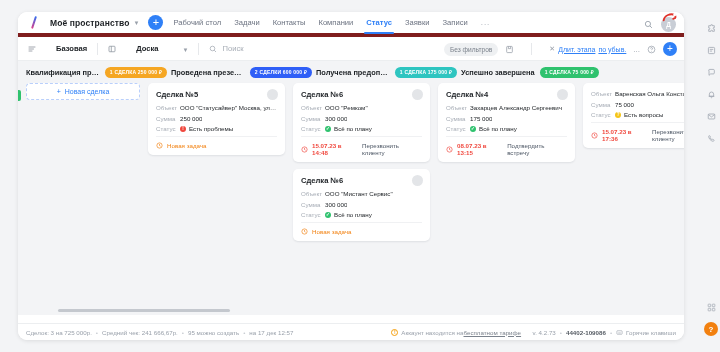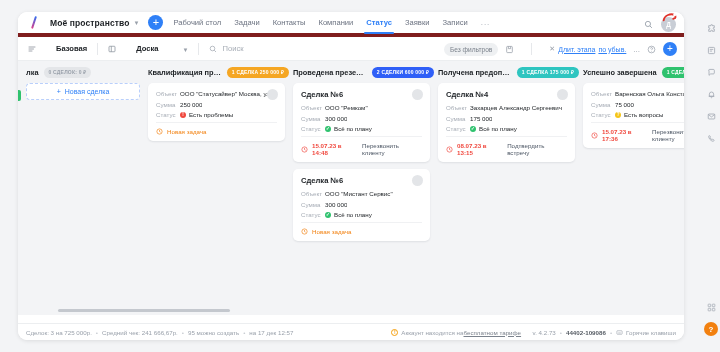--- a/index.html
+++ b/index.html
@@ -366,24 +366,20 @@
             <path d="M6.4 6.3a1.7 1.7 0 113 1.1c-.5.5-1.4.7-1.4 1.6"></path>
             <circle cx="8" cy="11.4" r=".7" fill="#9aa1ab" stroke="none"></circle>
         </svg>
         <div class="plus-round sm">+</div>
       </div>
     </div>
 
     <div class="board">
 
       <div class="colheads">
-        <div class="colhead first">
-          <span class="colhead-title">лка</span>
-          <span class="pill gray">0 сделок: 0 ₽</span>
-        </div>
         <div class="colhead">
           <span class="colhead-title">Квалификация про...</span>
           <span class="pill" id="pill1" style="background: rgb(245, 166, 35); color: rgb(255, 255, 255);">1 сделка  250 000 ₽</span>
         </div>
         <div class="colhead">
           <span class="colhead-title">Проведена презент...</span>
           <span class="pill" id="pill2" style="background: rgb(47, 95, 247); color: rgb(255, 255, 255);">2 сделки  600 000 ₽</span>
         </div>
         <div class="colhead">
           <span class="colhead-title">Получена предопла...</span>
@@ -400,20 +396,21 @@
         <div class="col first">
           <div class="newdeal">
             <span>+</span>
             <span>Новая сделка</span>
           </div>
         </div>
 
         <div class="col">
           <div class="card">
             <div class="card-ava"></div>
+            <div class="card-title">Сделка №5</div>
             <div class="row">
               <span class="k">Объект</span>
               <span class="v">ООО "Статусайвер" Москва, улица Землян...</span>
             </div>
             <div class="row">
               <span class="k">Сумма</span>
               <span class="v">250 000</span>
             </div>
             <div class="row">
               <span class="k">Статус</span>

